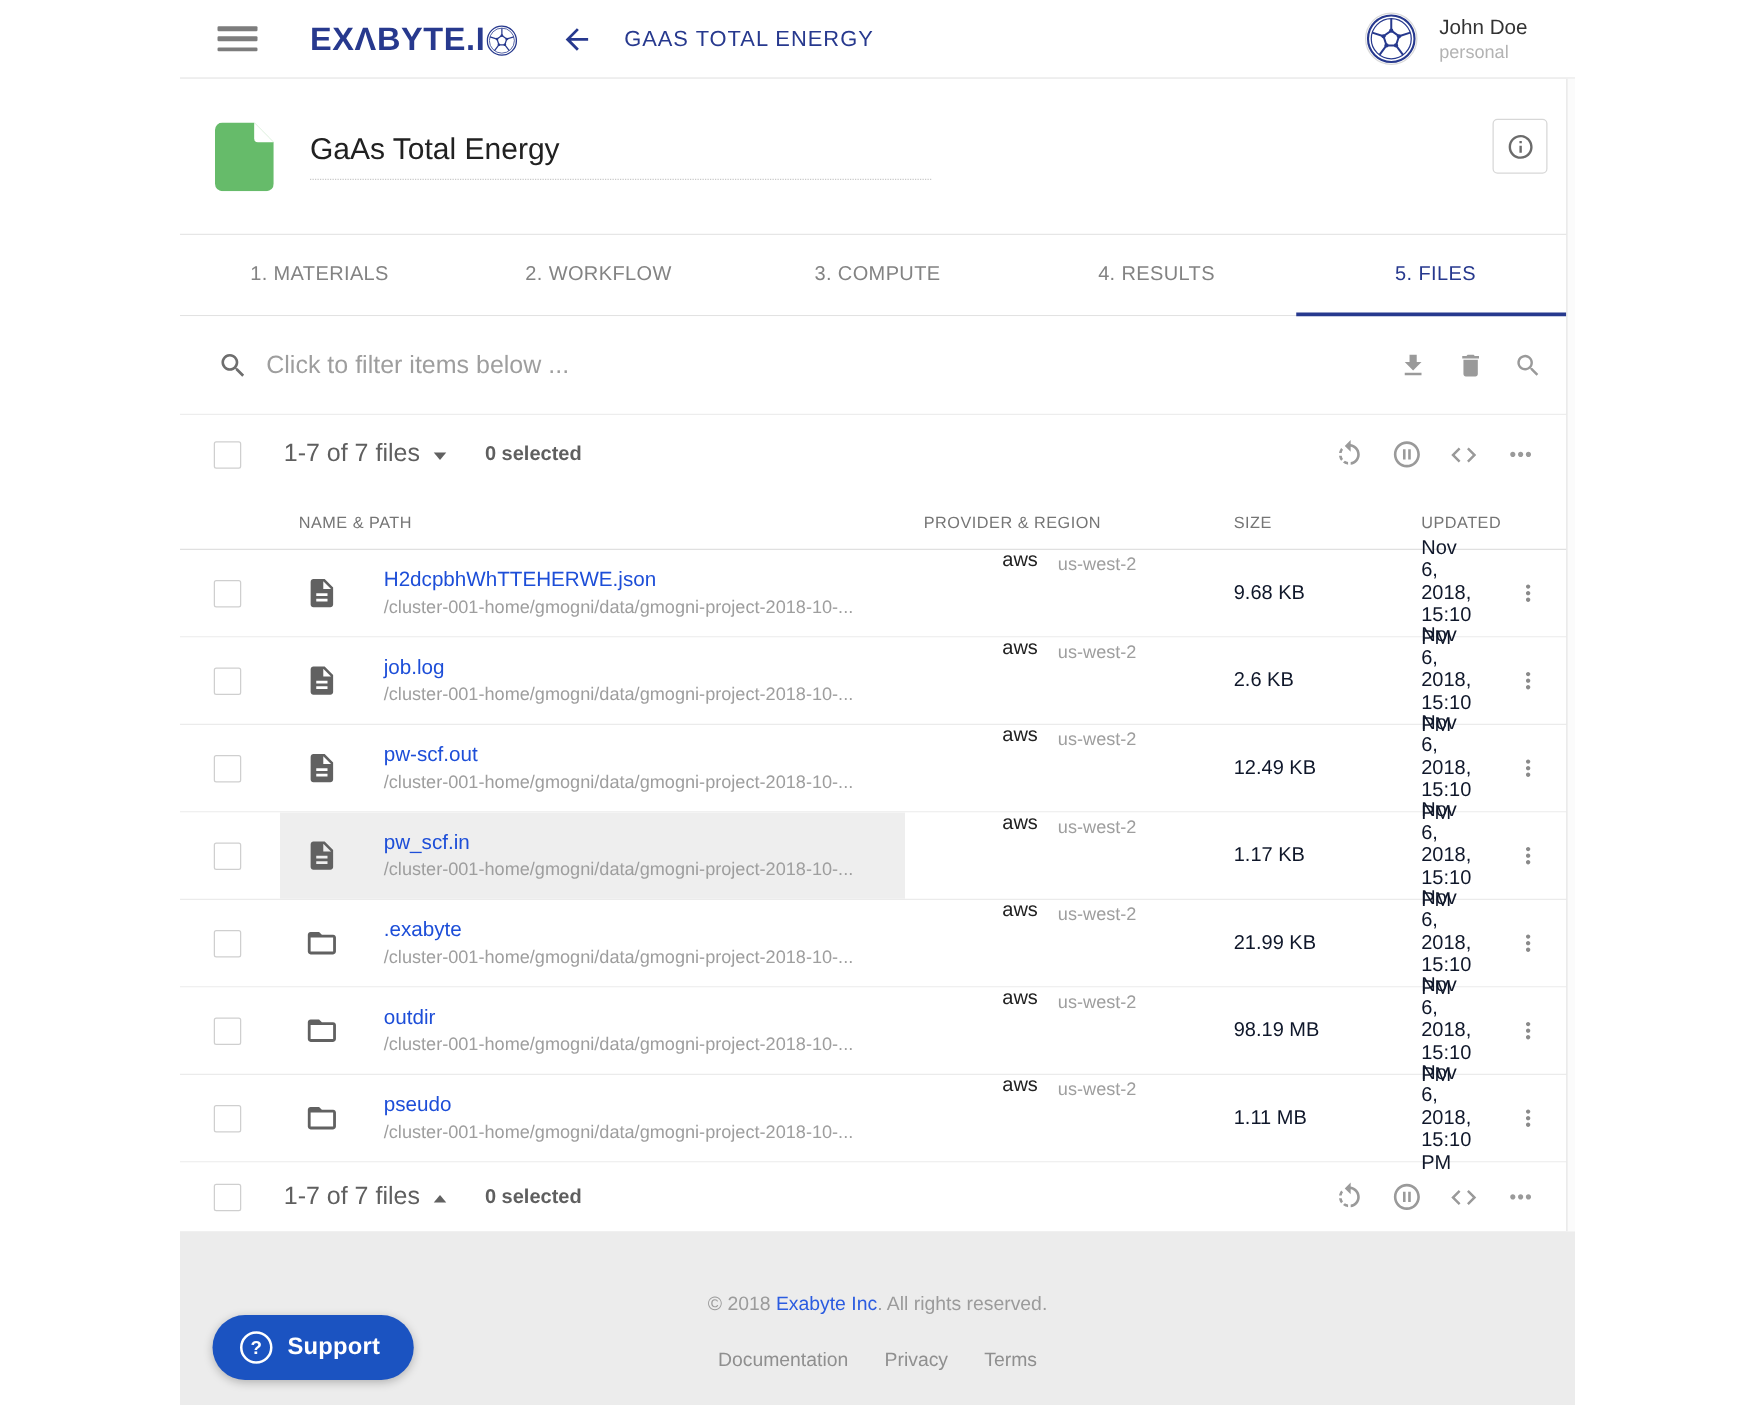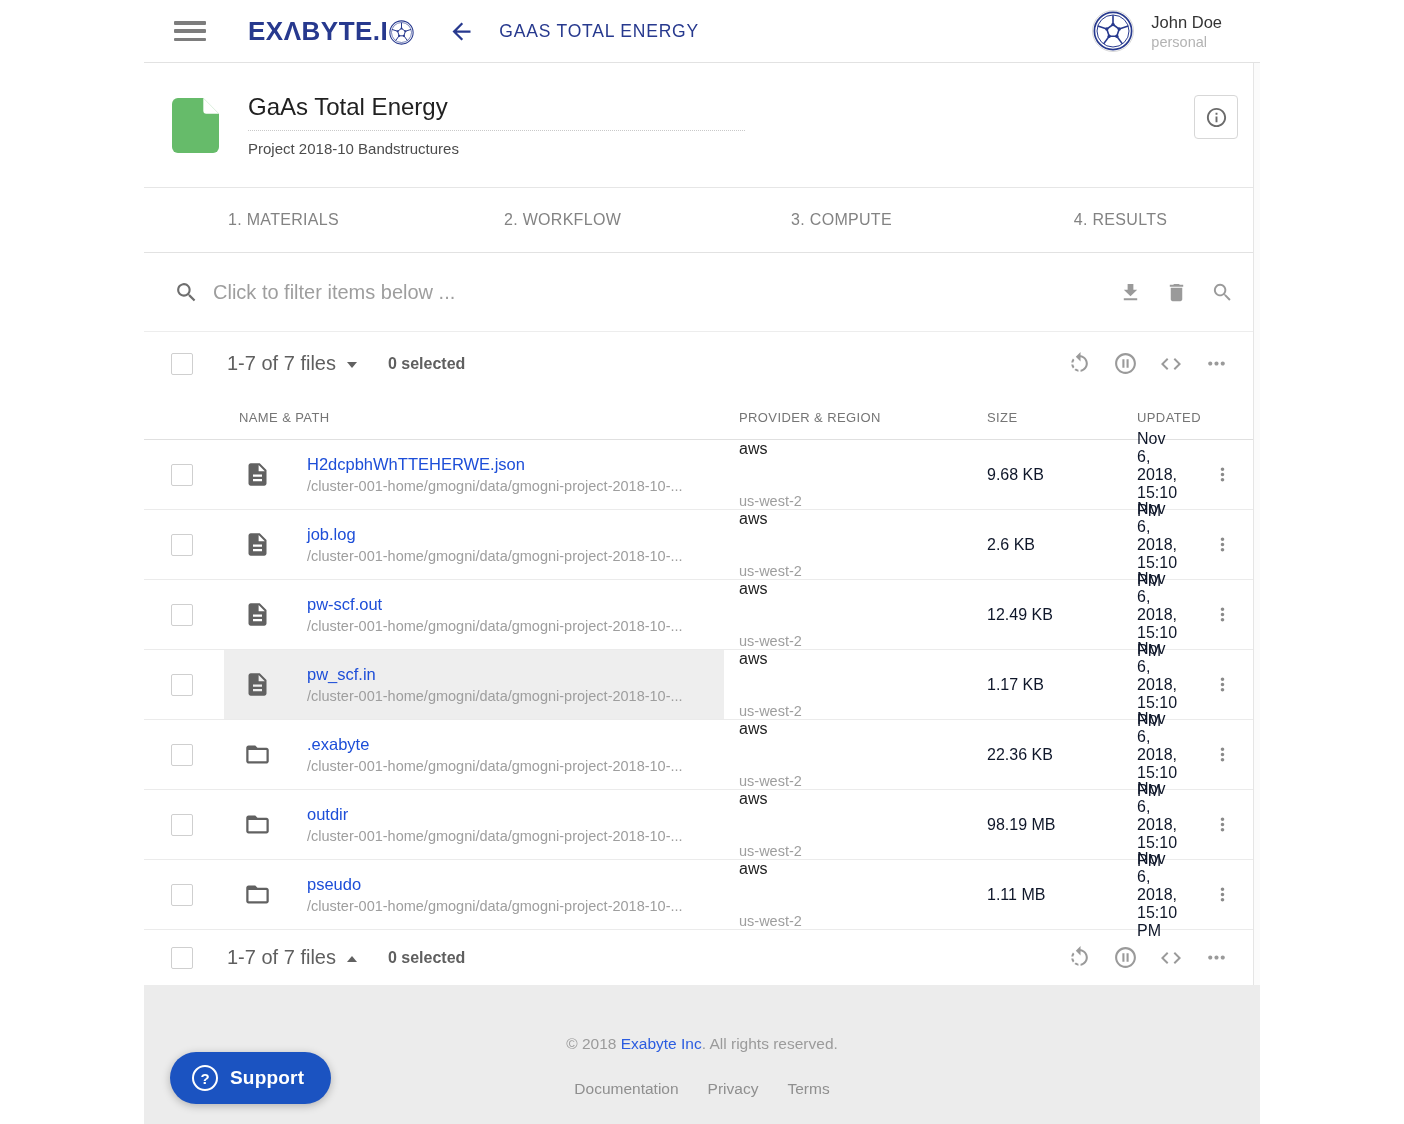--- a/index.html
+++ b/index.html
@@ -67,21 +67,21 @@
   .col-menu { width:90px; flex:0 0 auto; display:flex; justify-content:center; }
   .row { height:70px; display:flex; align-items:stretch; border-bottom:1px solid #ebebeb; background:#fff; }
   .row .col-check { justify-content:flex-start; }
   .row .col-check .checkbox { margin-left:27px; }
   .row .col-name { display:flex; align-items:center; padding-left:20px; cursor:pointer; }
   .row .col-name.highlighted { background:#eeeeee; }
   .file-type-icon { width:27px; display:flex; color:#616161; flex:0 0 auto; }
   .name-wrap { margin-left:36px; min-width:0; }
   .file-name { font-size:16.5px; color:#1d4ed8; }
   .file-path { font-size:14.5px; color:#9e9e9e; margin-top:4px; white-space:nowrap; }
-  .row .col-provider { display:flex; flex-direction:column; justify-content:space-between;gap:16px; }
+  .row .col-provider { display:flex; flex-direction:row; justify-content:center;gap:16px; }
   .provider { font-size:16px; color:#212121; }
   .region { font-size:14.5px; color:#9e9e9e; margin-top:4px; }
   .row .col-size, .row .col-updated { display:flex; align-items:center; font-size:16px; color:#0f172a; }
   .row .col-menu { align-items:center; }
   .kebab { color:#8a8a8a; cursor:pointer; display:flex; }
   .row .col-check, .thead .col-check { align-items:center; }
 
   
   .footer { height:139px; background:#ececec; text-align:center; position:relative; }
   .copyright { padding-top:50px; font-size:15.5px; color:#9b9b9b; }
@@ -157,21 +157,20 @@
 
   <section class="job-header">
     <div class="job-icon">
       <svg width="47" height="55" viewBox="0 0 48 56">
         <path d="M6 0 H32 L48 16 V50 a6 6 0 0 1 -6 6 H6 a6 6 0 0 1 -6 -6 V6 a6 6 0 0 1 6 -6 Z" fill="#66bb6a"></path>
         <path d="M32 0 L48 16 H35 a3 3 0 0 1 -3 -3 Z" fill="#ffffff"></path>
       </svg>
     </div>
     <div class="job-meta">
       <div class="job-title">GaAs Total Energy</div>
-      <div class="job-subtitle">Project 2018-10 Bandstructures</div>
     </div>
     <button class="info-btn">
       <svg width="23" height="23" viewBox="0 0 24 24" fill="currentColor">
           <path d="M11 7h2v2h-2zm0 4h2v6h-2zm1-9C6.48 2 2 6.48 2 12s4.48 10 10 10 10-4.48 10-10S17.52 2 12 2zm0 18c-4.41 0-8-3.59-8-8s3.59-8 8-8 8 3.59 8 8-3.59 8-8 8z"></path>
         </svg>
     </button>
   </section>
 
   <nav class="tabs">
 
@@ -184,20 +183,23 @@
       </div>
 
       <div class="tab">
         <span>3. COMPUTE</span>
       </div>
 
       <div class="tab">
         <span>4. RESULTS</span>
       </div>
 
+      <div class="tab active">
+        <span>5. FILES</span>
+      </div>
     </nav>
 
   <section class="filter-bar">
     <span class="filter-search-icon">
       <svg width="25" height="25" viewBox="0 0 24 24" fill="currentColor">
           <path d="M15.5 14h-.79l-.28-.27a6.5 6.5 0 1 0-.7.7l.27.28v.79l5 4.99L20.49 19l-4.99-5zm-6 0A4.5 4.5 0 1 1 14 9.5 4.5 4.5 0 0 1 9.5 14z"></path>
         </svg>
     </span>
     <input class="filter-input" type="text" placeholder="Click to filter items below ..." style="">
     <div class="filter-actions">
@@ -398,21 +400,21 @@
           </span>
           <div class="name-wrap">
             <div class="file-name">.exabyte</div>
             <div class="file-path">/cluster-001-home/gmogni/data/gmogni-project-2018-10-...</div>
           </div>
         </div>
         <div class="col-provider">
           <div class="provider">aws</div>
           <div class="region">us-west-2</div>
         </div>
-        <div class="col-size">22.36 KB</div>
+        <div class="col-size">21.99 KB</div>
         <div class="col-updated">Nov 6, 2018, 15:10 PM</div>
         <div class="col-menu">
           <span class="kebab">
             <svg width="21" height="21" viewBox="0 0 24 24" fill="currentColor">
               <path d="M12 8c1.1 0 2-.9 2-2s-.9-2-2-2-2 .9-2 2 .9 2 2 2zm0 2c-1.1 0-2 .9-2 2s.9 2 2 2 2-.9 2-2-.9-2-2-2zm0 6c-1.1 0-2 .9-2 2s.9 2 2 2 2-.9 2-2-.9-2-2-2z"></path>
             </svg>
           </span>
         </div>
       </div>
 

